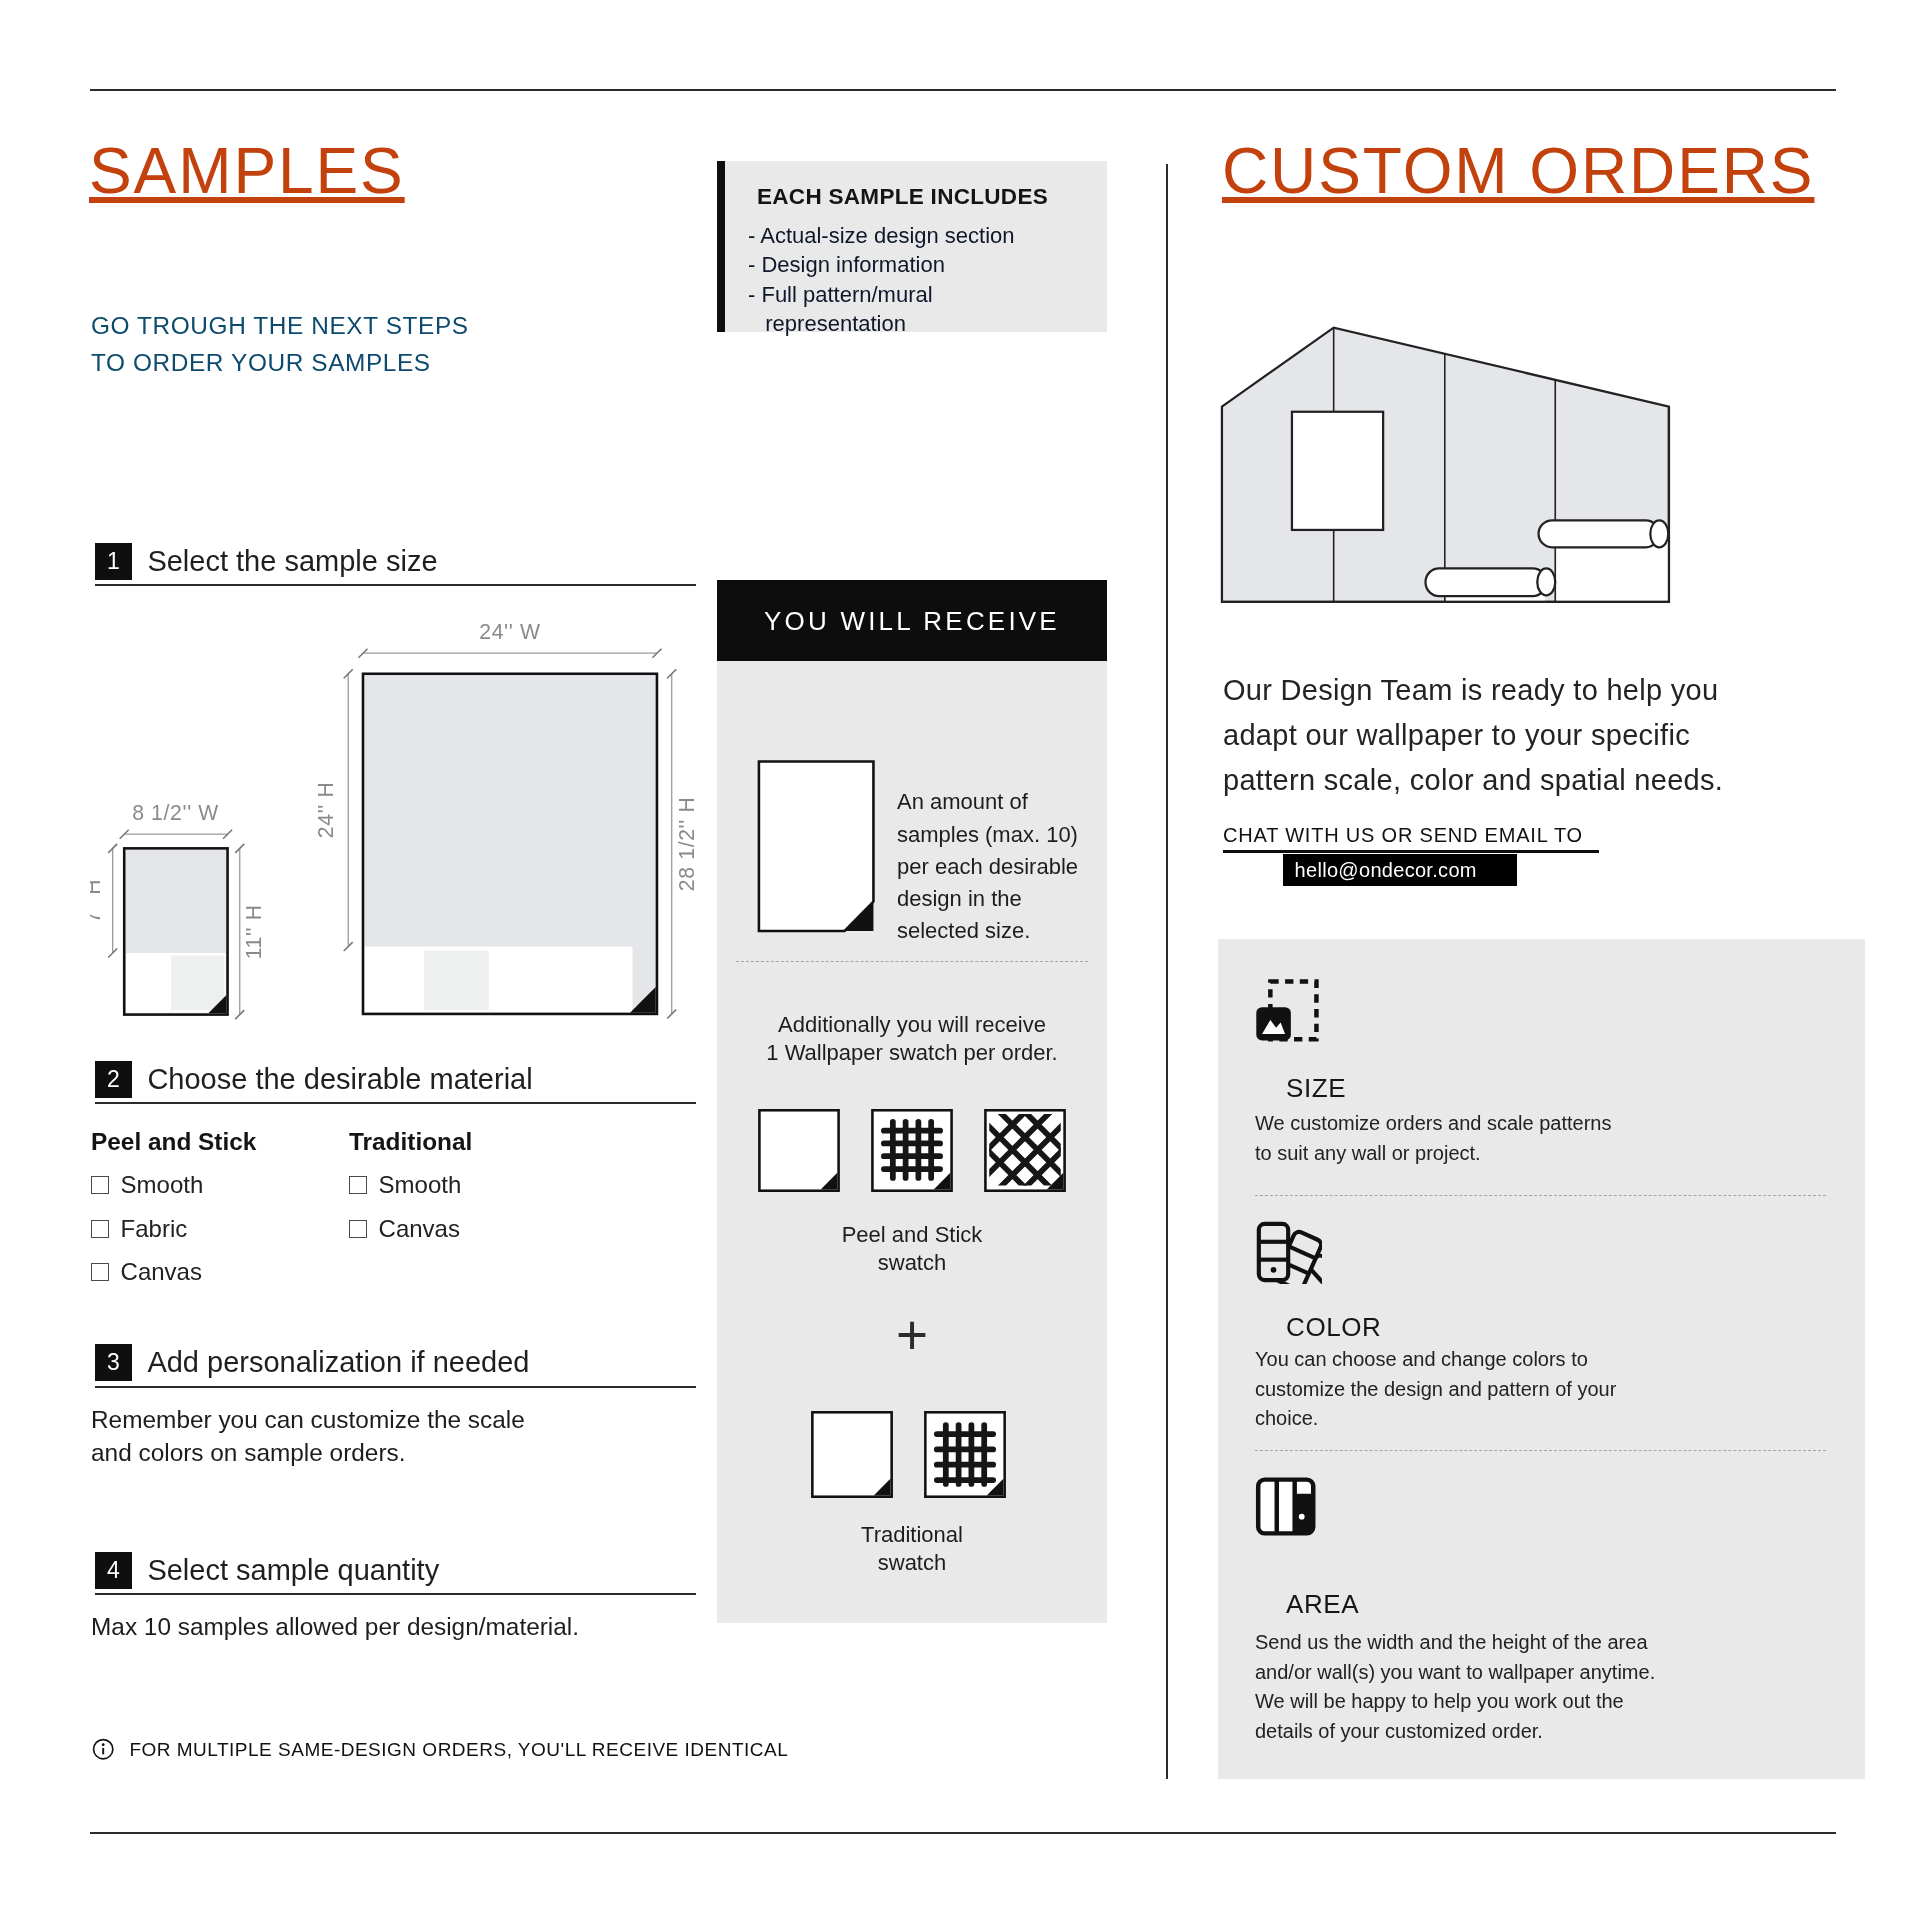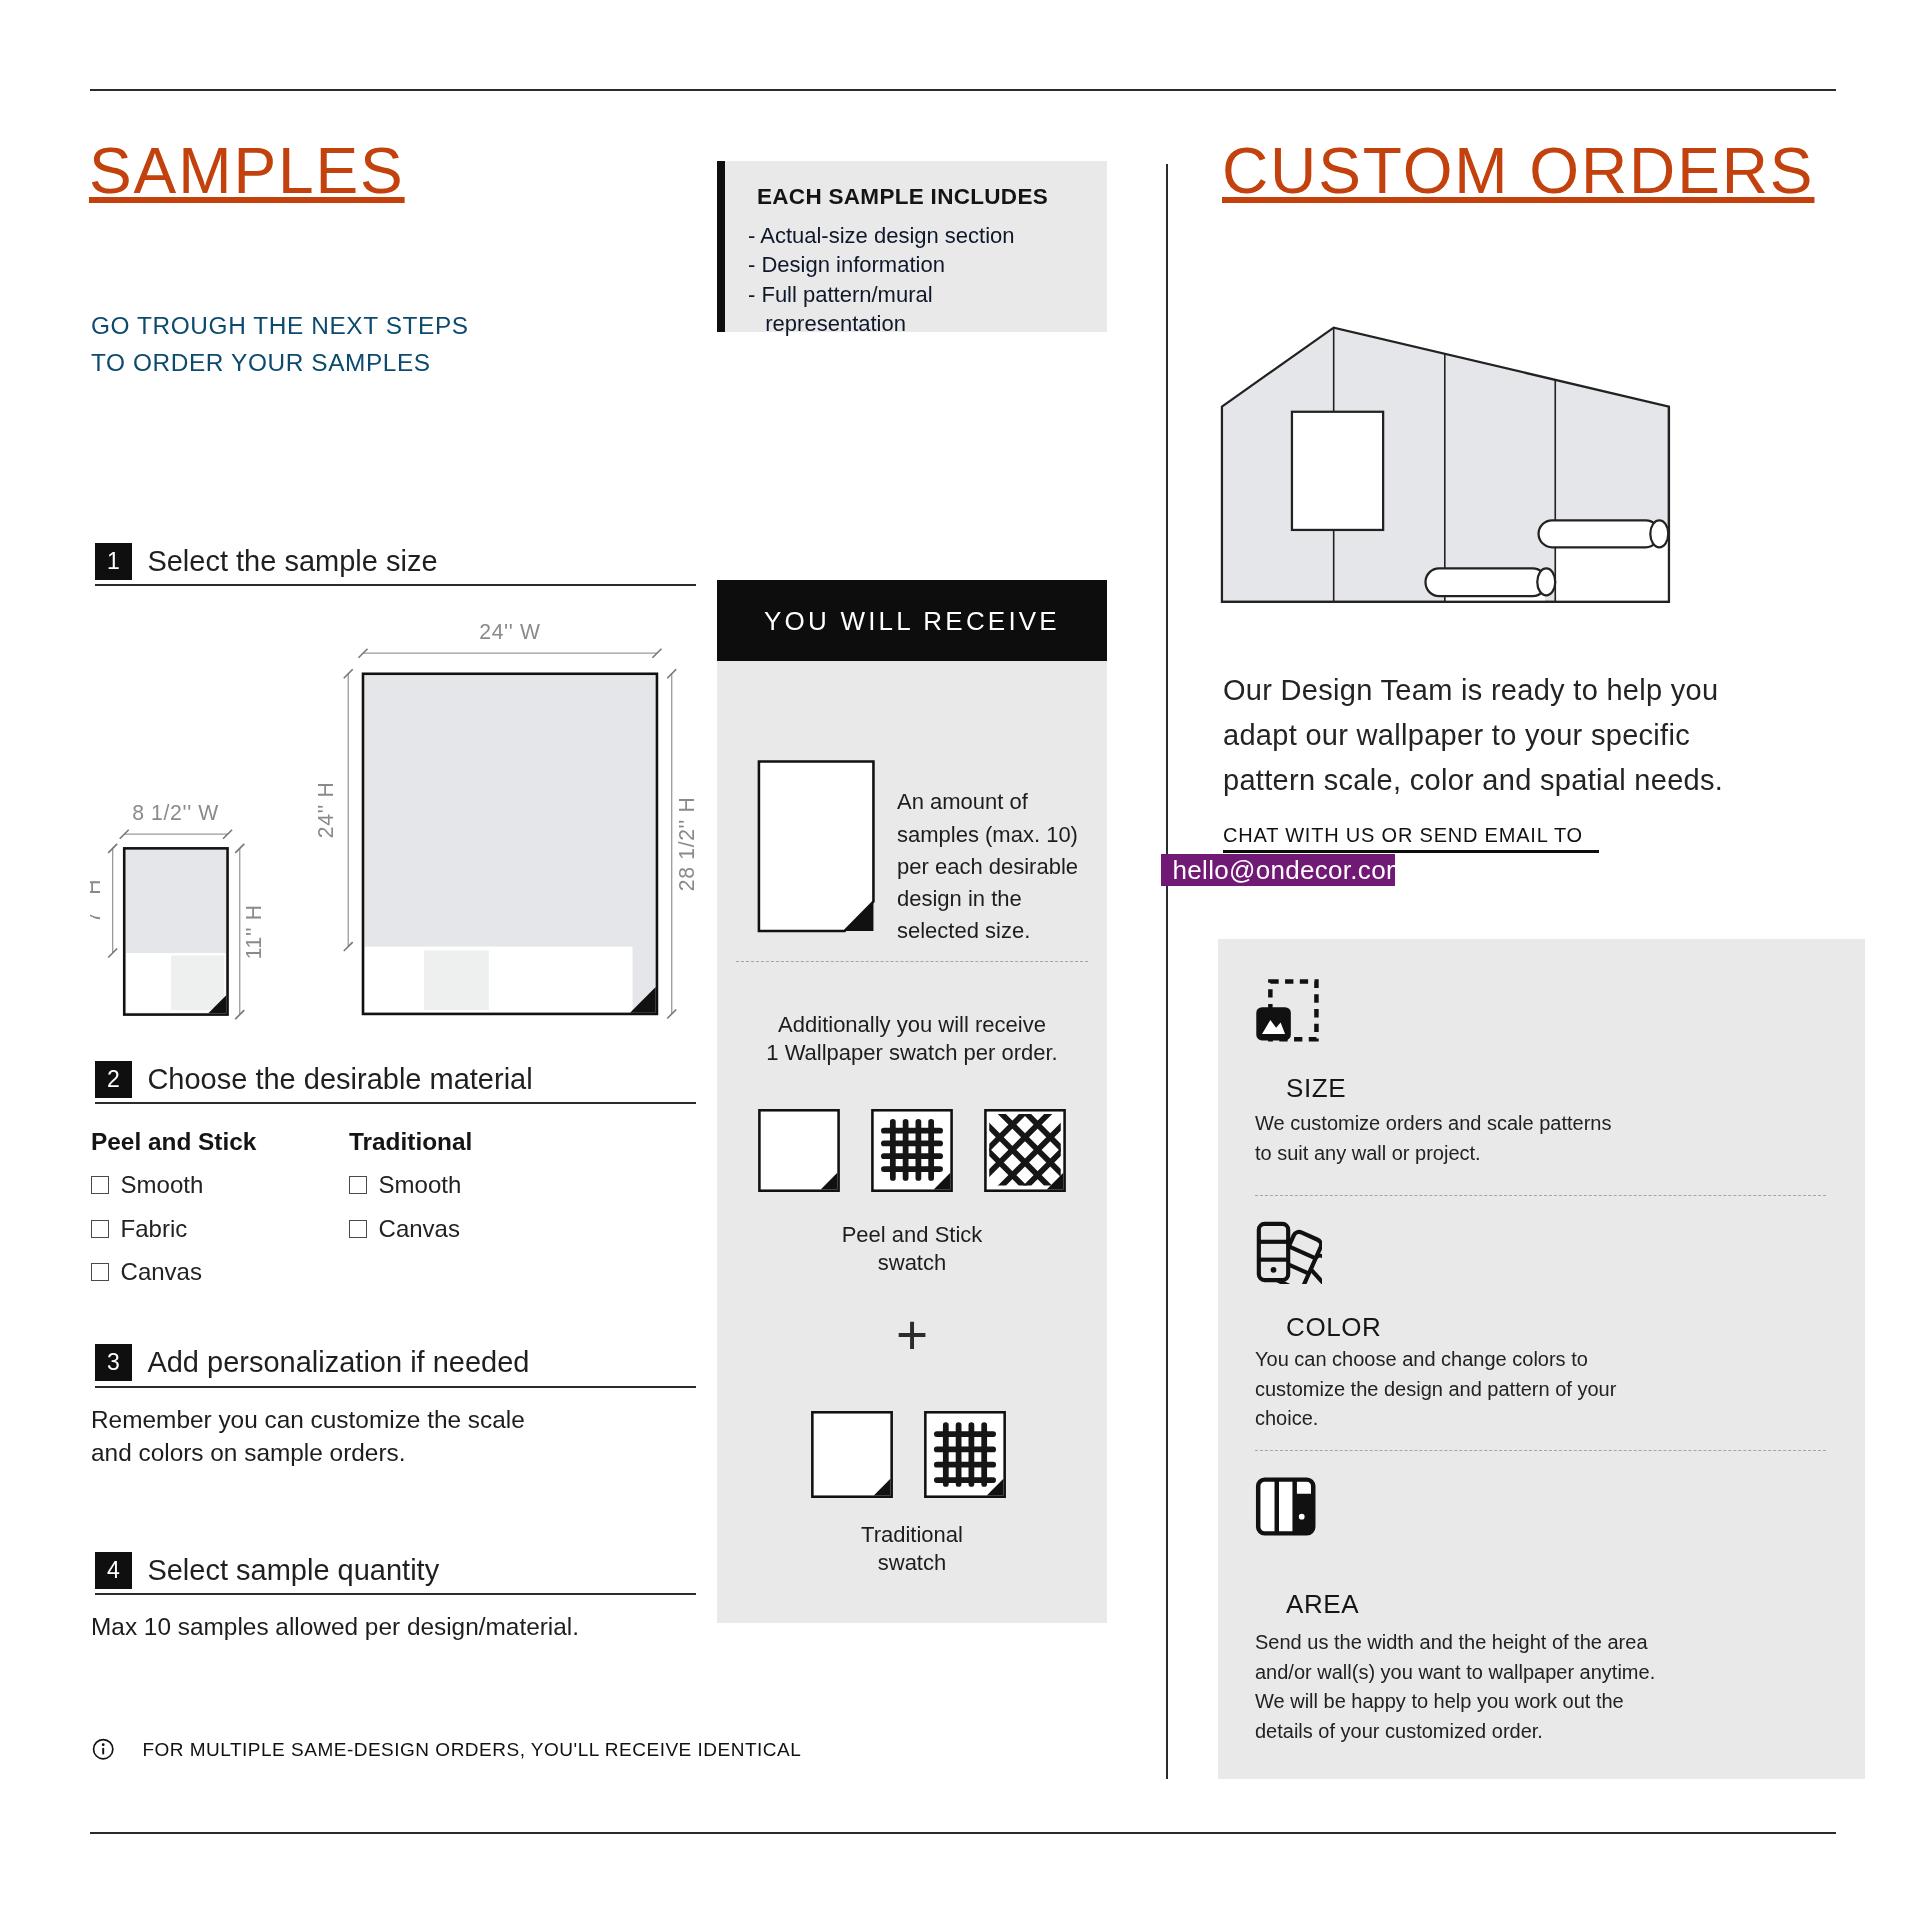--- a/index.html
+++ b/index.html
@@ -29,22 +29,22 @@
                display:flex;align-items:center;justify-content:center;}
   .receive-bar-text{color:#fff;font-size:26px;font-weight:300;letter-spacing:3.2px;white-space:nowrap;}
   .receive-panel{position:absolute;left:717px;top:661px;width:390px;height:962px;background:#e9e9e9;}
   .amount-line{position:absolute;left:180px;font-size:22px;color:#1d1d1d;}
   .dashed-mid{position:absolute;left:19px;width:352px;border-top:1.3px dashed #a5a5a5;}
   .centered-label{position:absolute;left:0;width:390px;text-align:center;font-size:22px;line-height:28px;color:#1d1d1d;}
   .plus{position:absolute;left:0;width:390px;text-align:center;font-size:55px;font-weight:200;color:#2c2c2c;}
   .para{font-size:29px;line-height:45px;font-weight:300;letter-spacing:0.3px;color:#232323;white-space:nowrap;}
   .chat-label{font-size:20px;letter-spacing:0.8px;color:#111;white-space:nowrap;}
   .chat-underline{position:absolute;left:1223px;top:850px;width:376px;height:2.6px;background:#0d0d0d;}
-  .email-box{position:absolute;left:1161px;top:854px;width:234px;height:32px;background:#701a75;
-             color:#fff;font-size:26px;letter-spacing:0.3px;line-height:32px;padding-left:11.6px;box-sizing:border-box;}
+  .email-box{position:absolute;left:1283px;top:854px;width:234px;height:32px;background:#000000;
+             color:#fff;font-size:20px;letter-spacing:0.3px;line-height:32px;padding-left:11.6px;box-sizing:border-box;}
   .right-panel{position:absolute;left:1218px;top:939px;width:647px;height:840px;background:#e9e9e9;}
   .feat-heading{position:absolute;left:37px;font-size:26px;letter-spacing:0.6px;color:#161616;margin-left:31px;}
   .feat-line{position:absolute;left:37px;font-size:20px;color:#222;}
   .dashed-right{position:absolute;left:37px;width:571px;border-top:1.3px dashed #a5a5a5;}
   .dim-label{fill:#8a8a8a;font-size:33px;letter-spacing:1px;font-family:"Liberation Sans",sans-serif;}
 </style>
 </head>
 <body>
 
 <div id="canvas">
@@ -149,21 +149,21 @@
     <div>and colors on sample orders.</div>
   </div>
 
   <div class="step-row" style="top:1552px">
     <div class="step-badge">4</div>
     <div class="step-title">Select sample quantity</div>
   </div>
   <div class="step-underline" style="top:1593px"></div>
   <div class="abs bodytext" style="left:91px;top:1610px">Max 10 samples allowed per design/material.</div>
 
-  <div class="abs" style="left:91px;top:1737px;display:flex;gap:27px">
+  <div class="abs" style="left:91px;top:1737px;display:flex;gap:14px">
     <svg width="24.4" height="24.4" viewBox="0 0 38 38">
       <circle cx="19" cy="19" r="15" fill="none" stroke="#111" stroke-width="2.6"></circle>
       <circle cx="19" cy="12" r="2.2" fill="#111"></circle>
       <line x1="19" y1="17" x2="19" y2="27" stroke="#111" stroke-width="3"></line>
     </svg>
     <div class="footnote">
       <div>FOR MULTIPLE SAME-DESIGN ORDERS, YOU'LL RECEIVE IDENTICAL</div>
     </div>
   </div>
 

